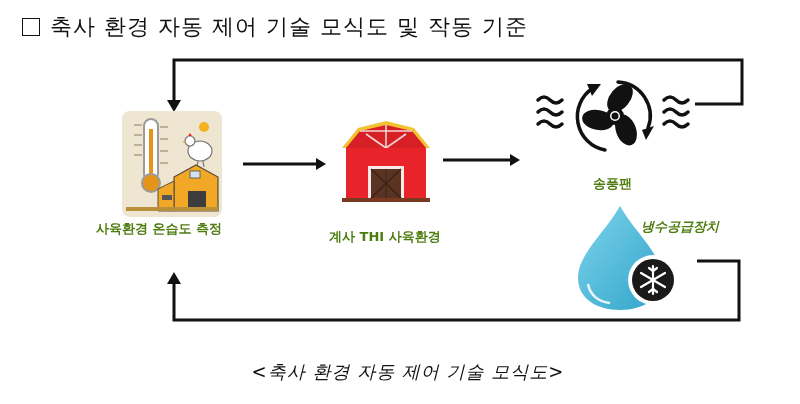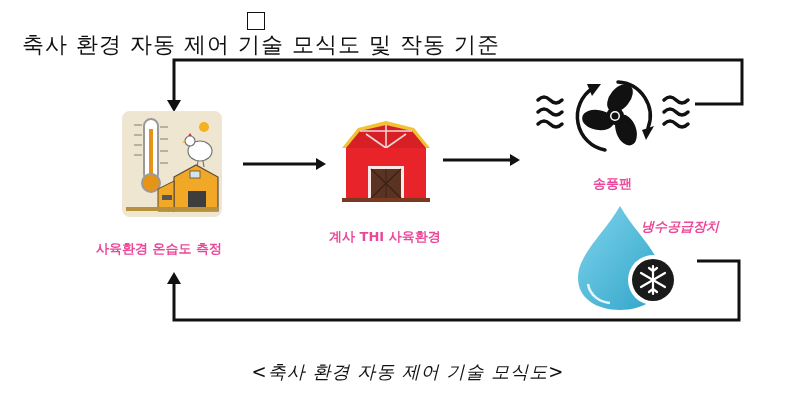--- a/index.html
+++ b/index.html
@@ -1,20 +1,20 @@
 <!DOCTYPE html>
 <html><head>
 <meta charset="utf-8">
 <style>
   html, body { margin:0; padding:0; background:#ffffff; }
   body { width:800px; height:404px; position:relative; overflow:hidden; font-family:"DejaVu Serif", serif; color:#111; }
-  .title { position:absolute; left:22px; top:12px; font-size:22px; font-family:"DejaVu Serif", serif; letter-spacing:1px; display:flex; align-items:center; white-space:nowrap;flex-direction:column; }
+  .title { position:absolute; left:22px; top:12px; font-size:22px; font-family:"DejaVu Serif", serif; letter-spacing:1px; display:flex; align-items:center; white-space:nowrap; }
   .title .box { display:inline-block; width:18px; height:18px; border:1.6px solid #111; margin-right:10px; box-sizing:border-box; }
   .caption { position:absolute; left:8px; width:800px; top:360px; text-align:center; font-size:18px; font-family:"DejaVu Serif", serif; letter-spacing:1px;font-style:italic; }
-  .label { position:absolute; font-family:"DejaVu Sans", sans-serif; font-weight:bold; font-size:13px; white-space:nowrap; color:#ec4899; }
+  .label { position:absolute; font-family:"DejaVu Sans", sans-serif; font-weight:bold; font-size:13px; white-space:nowrap; color:#4d7c0f; }
   svg.flow { position:absolute; left:0; top:0; }
   .node { position:absolute; }
 </style>
 </head>
 <body>
 
 <div class="title">
   <span class="box"></span>
   <span>축사 환경 자동 제어 기술 모식도 및 작동 기준</span>
 </div>
@@ -66,21 +66,21 @@
     <line x1="81" y1="50" x2="82" y2="56" stroke="#777" stroke-width="1.2"></line>
 
     <path d="M52,66 L74,54 L96,66 L96,100 L52,100 Z" fill="#f0a826" stroke="#5a4a3a" stroke-width="1.2"></path>
     <rect x="68" y="60" width="10" height="7" fill="#cfe3f0" stroke="#5a4a3a" stroke-width="0.8"></rect>
     <rect x="66" y="80" width="18" height="20" fill="#3d3d3d"></rect>
     <path d="M36,78 L52,70 L52,100 L36,100 Z" fill="#f0a826" stroke="#5a4a3a" stroke-width="1"></path>
     <rect x="40" y="84" width="10" height="5" fill="#555"></rect>
     <rect x="4" y="96" width="92" height="4" fill="#b88f3a"></rect>
   </svg>
 </div>
-<div class="label" style="left:96px; top:240px;">사육환경 온습도 측정</div>
+<div class="label" style="left:96px; top:220px;">사육환경 온습도 측정</div>
 
 <div class="node" style="left:336px; top:118px; width:100px; height:85px;">
   <svg width="100" height="85">
     <path d="M6,30 L22,10 L50,3 L78,10 L94,30 Z" fill="#f2c232"></path>
     <path d="M10,30 L24,13 L50,7 L76,13 L90,30 Z" fill="#d71f26"></path>
     <g stroke="#f3d6d6" stroke-width="1.6">
       <line x1="50" y1="7" x2="50" y2="30"></line>
       <line x1="24" y1="13" x2="76" y2="13"></line>
       <line x1="50" y1="30" x2="30" y2="16"></line>
       <line x1="50" y1="30" x2="70" y2="16"></line>

